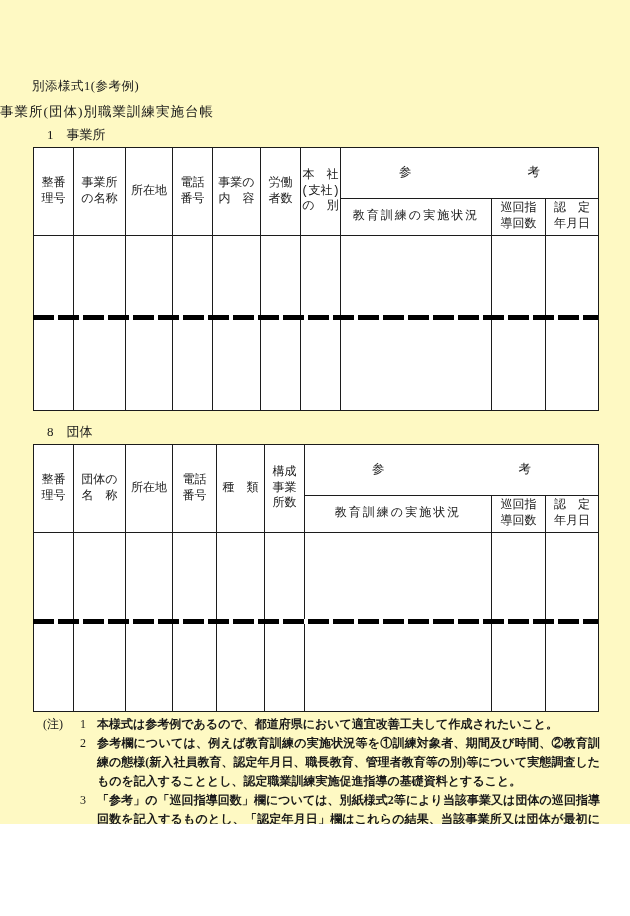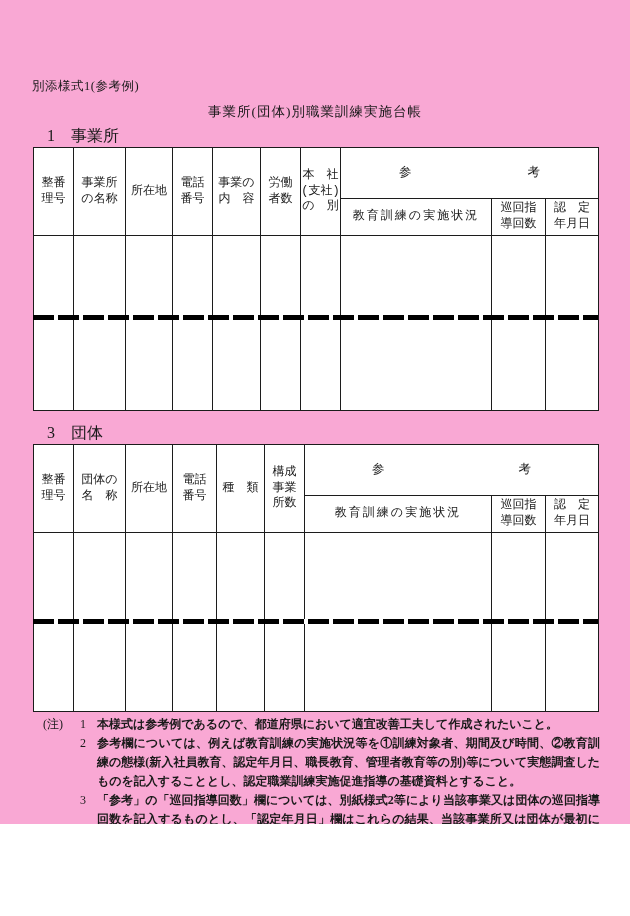--- a/index.html
+++ b/index.html
@@ -2,25 +2,25 @@
 <html><head>
 <meta charset="utf-8">
 <style>
   * { margin:0; padding:0; box-sizing:border-box; }
   html,body { background:#fff; }
   body {
     width:630px; height:916px;
     font-family:"Liberation Serif","DejaVu Serif",serif;
     color:#1a1a1a;
   }
-  .page { position:relative; width:630px; height:824px; background:#f9a8d4; overflow:hidden; }
+  .page { position:relative; width:630px; height:824px; background:#fef9c3; overflow:hidden; }
 
   .form-label { position:absolute; left:32px; top:78px; font-size:12.5px; letter-spacing:.5px; }
-  .doc-title  { position:absolute; left:0; top:103px; width:100%; text-align:center; font-size:13.5px; letter-spacing:1px; }
-  .sec-heading { position:absolute; left:47px; font-size:16px; }
+  .doc-title  { position:absolute; left:0; top:103px; width:100%; text-align:left; font-size:13.5px; letter-spacing:1px; }
+  .sec-heading { position:absolute; left:47px; font-size:13px; }
   .sec1 { top:126px; }
   .sec2 { top:423px; }
 
   .tbl-wrap { position:absolute; left:33px; width:565px; }
   .t1-wrap { top:147px; }
   .c1-wrap { top:315px; }
   .t2-wrap { top:444px; }
   .c2-wrap { top:619px; }
 
   table { border-collapse:collapse; table-layout:fixed; width:565px; background:#fff;font-family:Liberation Mono, monospace; }
@@ -156,21 +156,21 @@
           <td></td>
           <td></td>
           <td></td>
           <td></td>
           <td></td>
         </tr>
       </tbody>
     </table>
   </div>
 
-  <div class="sec-heading sec2">3　団体</div>
+  <div class="sec-heading sec2">8　団体</div>
 
   <div class="tbl-wrap t2-wrap">
     <table class="ledger t2">
       <colgroup>
         <col style="width:40px">
           <col style="width:52px">
           <col style="width:47px">
           <col style="width:44px">
           <col style="width:48px">
           <col style="width:40px">

